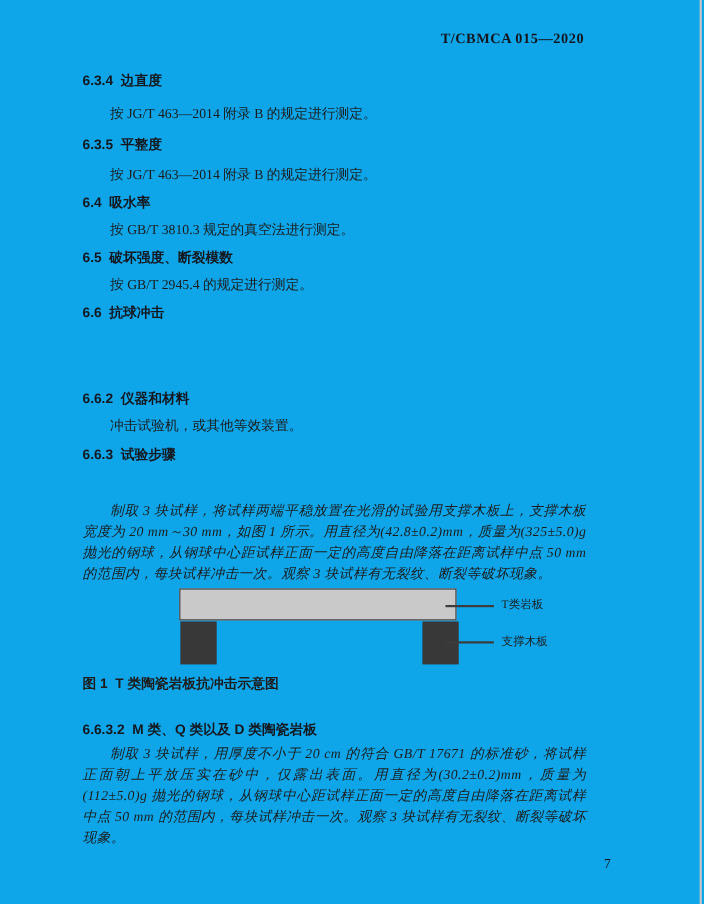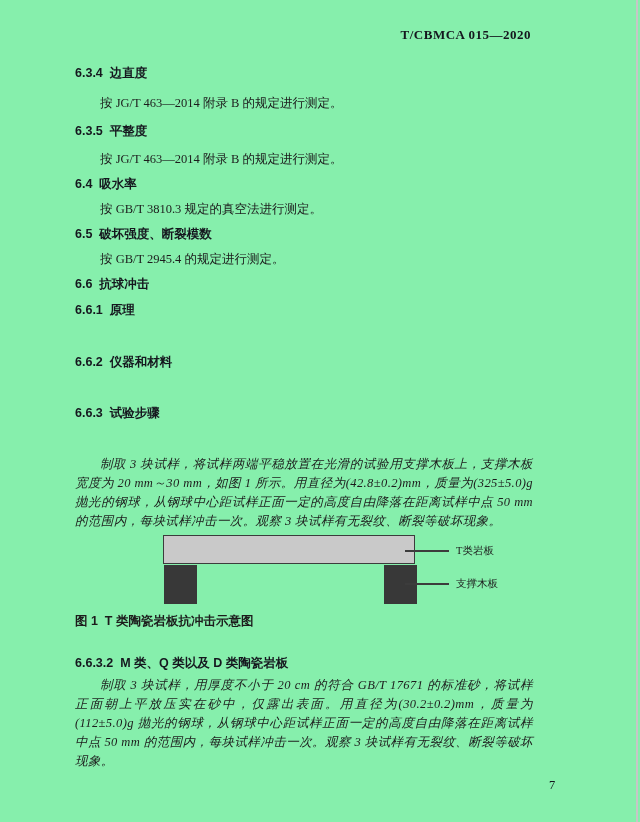--- a/index.html
+++ b/index.html
@@ -1,19 +1,19 @@
 <!DOCTYPE html>
 <html><head>
 <meta charset="utf-8">
 <style>
   html,body{margin:0;padding:0;background:#ffffff;}
   .page{
     position:relative;
     width:640px;height:822px;
-    background:#86efac;
+    background:#0ea5e9;
     font-family:"Liberation Serif","DejaVu Serif",serif;
     color:#1c1c1c;
     overflow:hidden;
   }
   .edge-line{
     position:absolute;top:0;bottom:0;right:2px;width:2px;
     background:#c6c6c6;
   }
   .doc-header{
     position:absolute;top:27px;right:109px;
@@ -75,23 +75,23 @@
   <div class="blk p1" style="top:150px">按 JG/T 463—2014 附录 B 的规定进行测定。</div>
 
   <div class="blk h" style="top:175px">6.4  吸水率</div>
   <div class="blk p1" style="top:200px">按 GB/T 3810.3 规定的真空法进行测定。</div>
 
   <div class="blk h" style="top:225px">6.5  破坏强度、断裂模数</div>
   <div class="blk p1" style="top:250px">按 GB/T 2945.4 的规定进行测定。</div>
 
   <div class="blk h" style="top:275px">6.6  抗球冲击</div>
 
-  <div class="blk h" style="top:301px">6.6.1  原理</div>
 
   <div class="blk h" style="top:353px">6.6.2  仪器和材料</div>
+  <div class="blk p1" style="top:378px">冲击试验机，或其他等效装置。</div>
 
   <div class="blk h" style="top:404px">6.6.3  试验步骤</div>
 
   <div class="blk pj" style="top:455px">制取 3 块试样，将试样两端平稳放置在光滑的试验用支撑木板上，支撑木板宽度为 20 mm～30 mm，如图 1 所示。用直径为(42.8±0.2)mm，质量为(325±5.0)g 抛光的钢球，从钢球中心距试样正面一定的高度自由降落在距离试样中点 50 mm 的范围内，每块试样冲击一次。观察 3 块试样有无裂纹、断裂等破坏现象。</div>
 
   <div class="figure">
     <div class="slab" title="T类岩板" style="background: rgb(201, 201, 201);"></div>
     <div class="support sl" style="background: rgb(56, 56, 56);"></div>
     <div class="support sr" style="background: rgb(56, 56, 56);"></div>
     <div class="leader l1" style="background: rgb(60, 60, 60);"></div>

